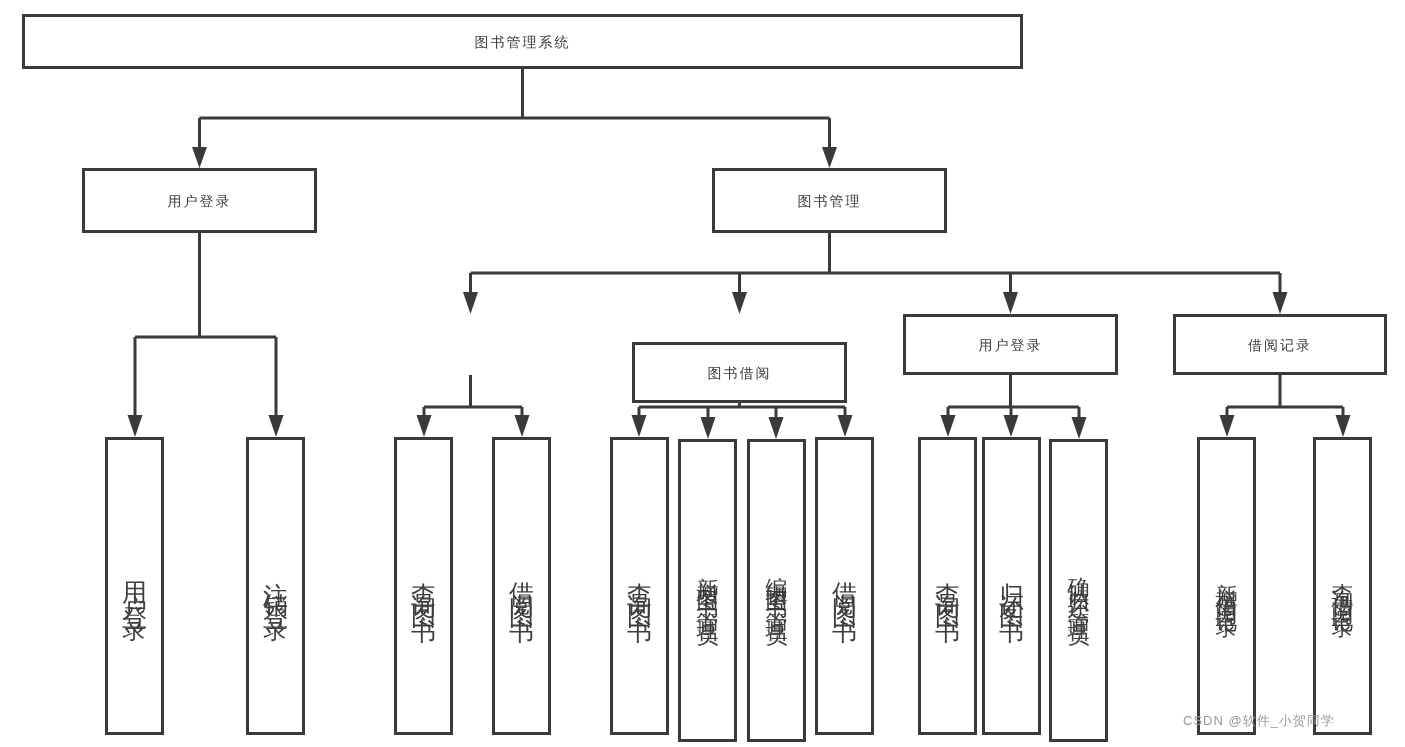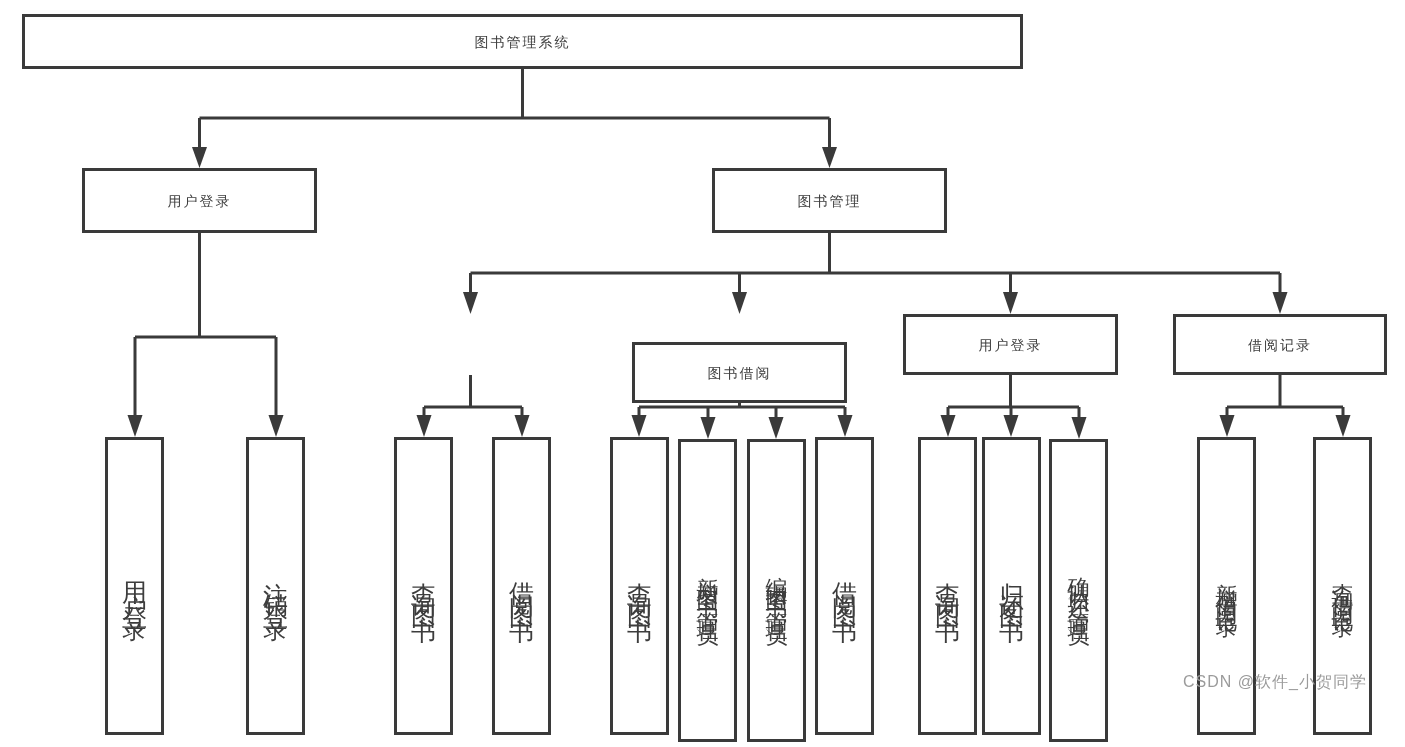--- a/index.html
+++ b/index.html
@@ -47,22 +47,22 @@
     font-size: 25px;
     letter-spacing: 12px;
   }
   .v-node.tall {
     font-size: 22px;
     letter-spacing: 7px;
   }
   .watermark {
     position: absolute;
     left: 1183px;
-    top: 672px;
-    font-size: 16px;
+    top: 712px;
+    font-size: 13px;
     letter-spacing: 1px;
     color: var(--watermark-color, #9b9b9b);
     white-space: nowrap;
   }
 </style>
 </head>
 <body>
 
 <div class="canvas">
 

